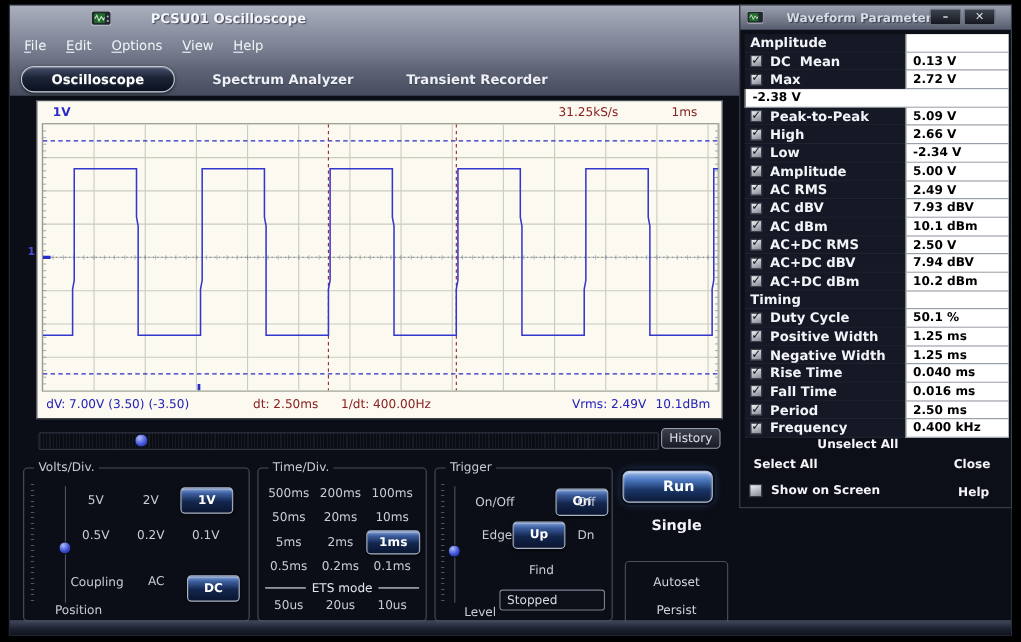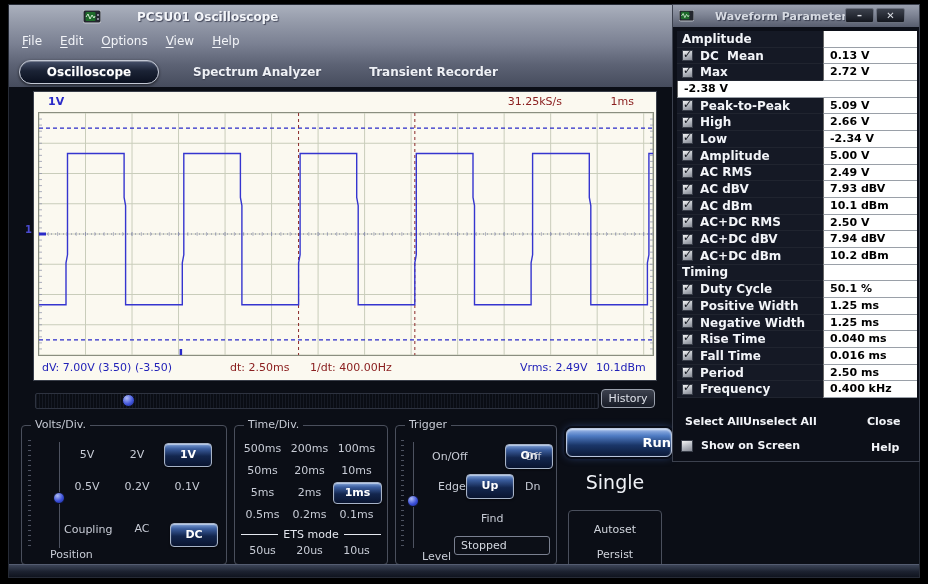--- a/index.html
+++ b/index.html
@@ -80,26 +80,26 @@
   .ets-label{font-size:11px;color:#e2e5ec;}
   #ets-row{position:absolute;left:4px;top:114px;width:146px;height:22px;}
   #ets-row .flat-btn{width:47px;line-height:22px;}
   
   .trig-text{position:absolute;font-size:11px;color:#c8ccd6;}
   .trig-btn{position:absolute;width:46px;height:23px;line-height:22px;text-align:center;font-size:11px;}
   #trigger-field{position:absolute;left:58px;top:110px;width:96px;height:19px;line-height:18px;
     background:#0c0f17;border:1px solid #7a8090;border-radius:3px;color:#d4d8e0;font-size:11px;
     padding-left:6px;box-sizing:border-box;}
   
-  #run-btn{position:absolute;left:557px;top:423px;width:106px;height:29px;line-height:27px;text-align:right;
+  #run-btn{position:absolute;left:557px;top:423px;width:82px;height:29px;line-height:27px;text-align:center;
     font-size:13px;font-weight:bold;color:#fff;border:1px solid #bac7de;border-radius:6px;box-sizing:border-box;
     background:linear-gradient(180deg,#9db9e8 0%,#4f7cc4 25%,#1a3668 60%,#0c1a38 100%);
     box-shadow:0 0 0 2px #090d18,0 0 9px rgba(80,125,220,.55),inset 0 1px 2px rgba(255,255,255,.6);padding-left:20px;}
   #single-btn{position:absolute;left:557px;top:466px;width:98px;text-align:center;
-    font-size:19px;font-weight:normal;color:#f0f2f7;}
+    font-size:13px;font-weight:bold;color:#f0f2f7;}
   #autoset-box{left:559px;top:505px;width:94px;height:60px;}
   .stack-btn{position:absolute;width:100%;text-align:center;font-size:11px;color:#d0d4dc;}
   
   #bottom-strip{position:absolute;left:0;right:0;bottom:0;height:12px;
     background:linear-gradient(180deg,#3c4457 0%,#1c2230 55%,#10141f 100%);border-top:1px solid #545c70;}
   
   #params-window{position:absolute;left:672px;top:4px;width:248px;height:458px;
     background:#0c0f18;border:1px solid #3c414e;box-sizing:border-box;}
   .params-title-bar{position:absolute;left:0;top:0;right:0;height:22px;display:flex;align-items:center;padding-left:6px;
     background:linear-gradient(180deg,#9aa0af 0%,#7e8494 45%,#575d6e 100%);}
@@ -601,20 +601,20 @@
       <div class="param-row">
         <div class="param-label-cell">
           <div class="param-checkbox checked"></div>
           <span class="param-label">Frequency</span>
         </div>
         <div class="param-value-cell">0.400 kHz</div>
       </div>
     </div>
 
   <span class="params-footer-btn" style="left:12px;top:410px;">Select All</span>
-  <span class="params-footer-btn" style="left:70px;top:410px;">Unselect All</span>
+  <span class="params-footer-btn" style="left:70px;top:392px;">Unselect All</span>
   <span class="params-footer-btn" style="left:194px;top:410px;">Close</span>
   <div id="show-screen-row">
     <div class="param-checkbox"></div>
     <span>Show on Screen</span>
   </div>
   <span class="params-footer-btn" style="left:198px;top:436px;">Help</span>
 </div>
 
 </body></html>

